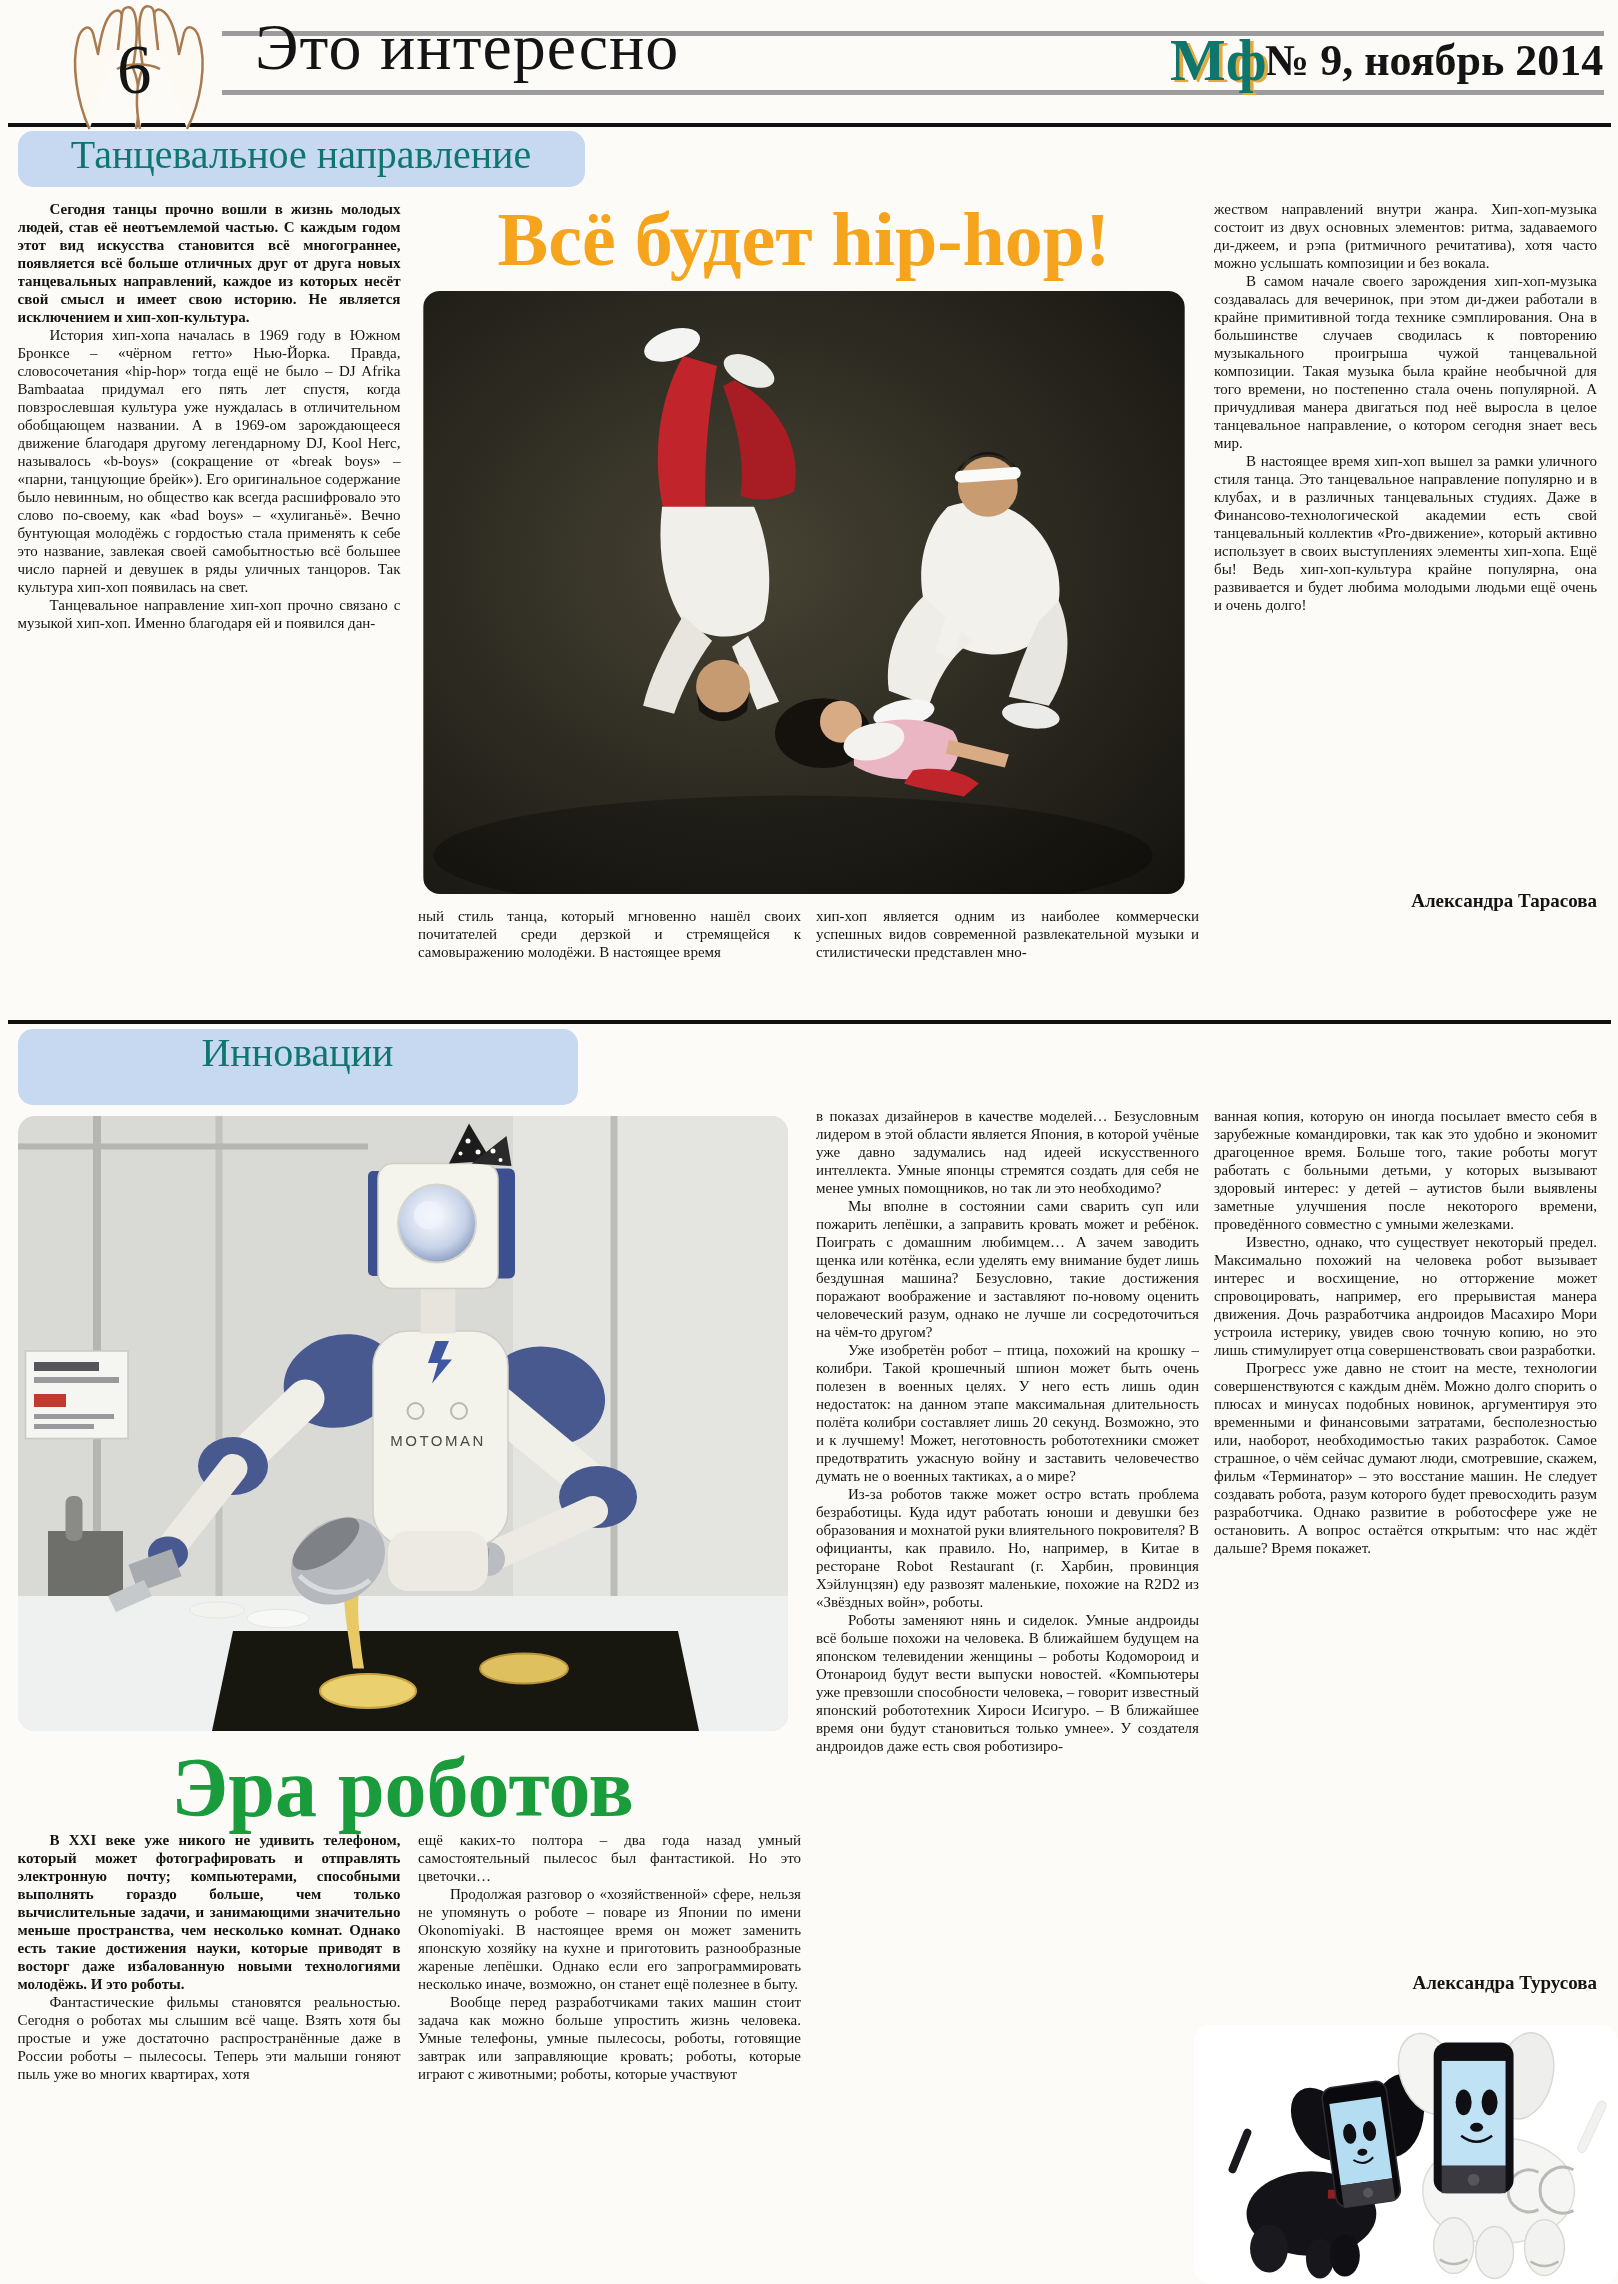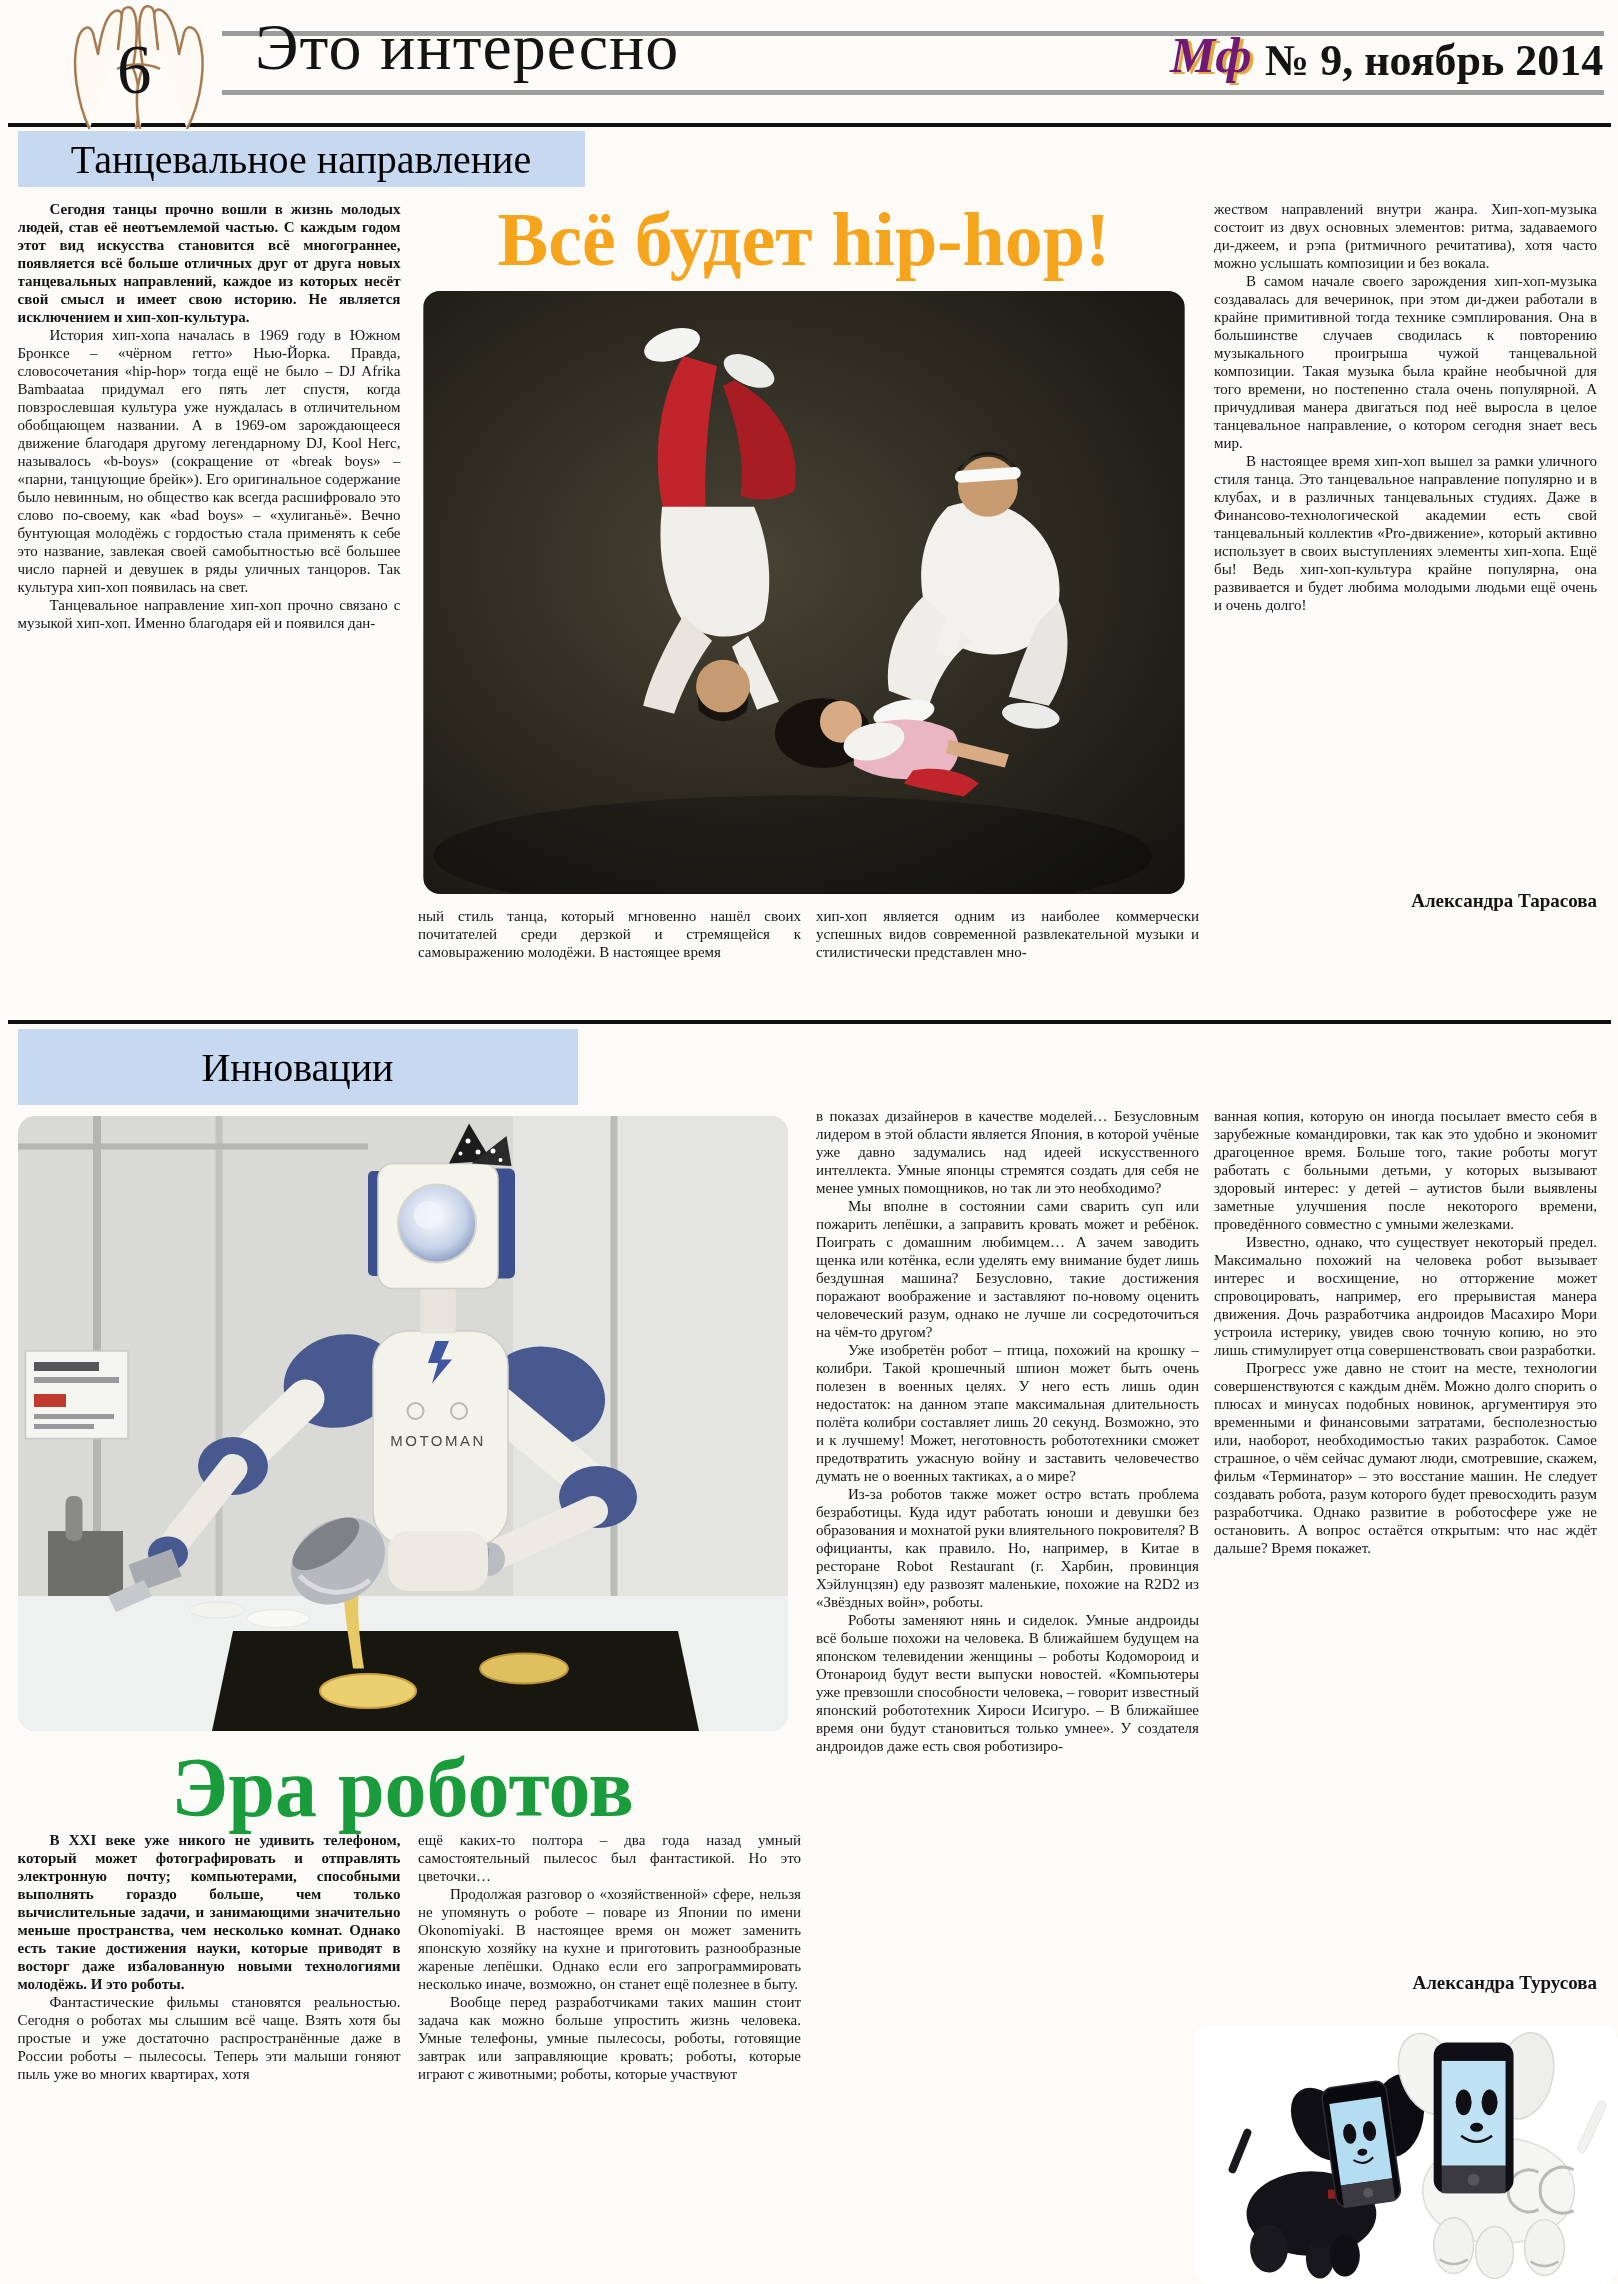--- a/index.html
+++ b/index.html
@@ -1,30 +1,30 @@
 <!DOCTYPE html>
 <html lang="ru" style="font-size:8px"><head>
 <meta charset="utf-8">
 <style>
   html,body{margin:0;padding:0;background:#777;}
   .page{position:relative;width:1618px;height:2284px;background:#fcfbf8;
         font-family:"Liberation Serif","DejaVu Serif",serif;color:#141414;overflow:hidden;}
   .abs{position:absolute;}
   .rule-gray{position:absolute;background:#9c9c9c;height:4.5px;}
   .rule-black{position:absolute;background:#101010;height:3.5px;}
-  .band{position:absolute;background:#c6d9f1;color:#000000;
-        display:flex;align-items:center;justify-content:center;font-size:40px;}
+  .band{position:absolute;background:#c6d9f1;color:#0f766e;
+        display:flex;justify-content:center;font-size:40px;border-radius:15px;}
   .col{position:absolute;width:383px;text-align:justify;font-size:15px;line-height:1.2;overflow:hidden;}
   .col p{margin:0;text-indent:32px;}
   .col p.ni{text-indent:0;}
   .col p.b{font-weight:bold;}
   .author{position:absolute;width:383px;text-align:right;font-weight:bold;font-size:19px;}
   .pagenum{position:absolute;font-size:69px;z-index:3;}
   .masthead-title{position:absolute;font-size:66px;letter-spacing:1px;}
-  .logo{position:absolute;font-size:51px;font-weight:bold;font-style:italic;color:#701a75;
+  .logo{position:absolute;font-size:59px;font-weight:bold;color:#0f766e;
         text-shadow:3.5px 1.5px 0 #e2a93f;z-index:2;}
   .issue{position:absolute;font-size:44px;font-weight:bold;}
   .headline-orange{position:absolute;text-align:center;font-weight:bold;color:#f7a41d;font-size:76px;}
   .headline-green{position:absolute;text-align:center;font-weight:bold;color:#1a9c3c;font-size:84px;}
   .photo{position:absolute;overflow:hidden;border-radius:17px;}
   svg{display:block;}
 </style>
 </head>
 <body>
 

